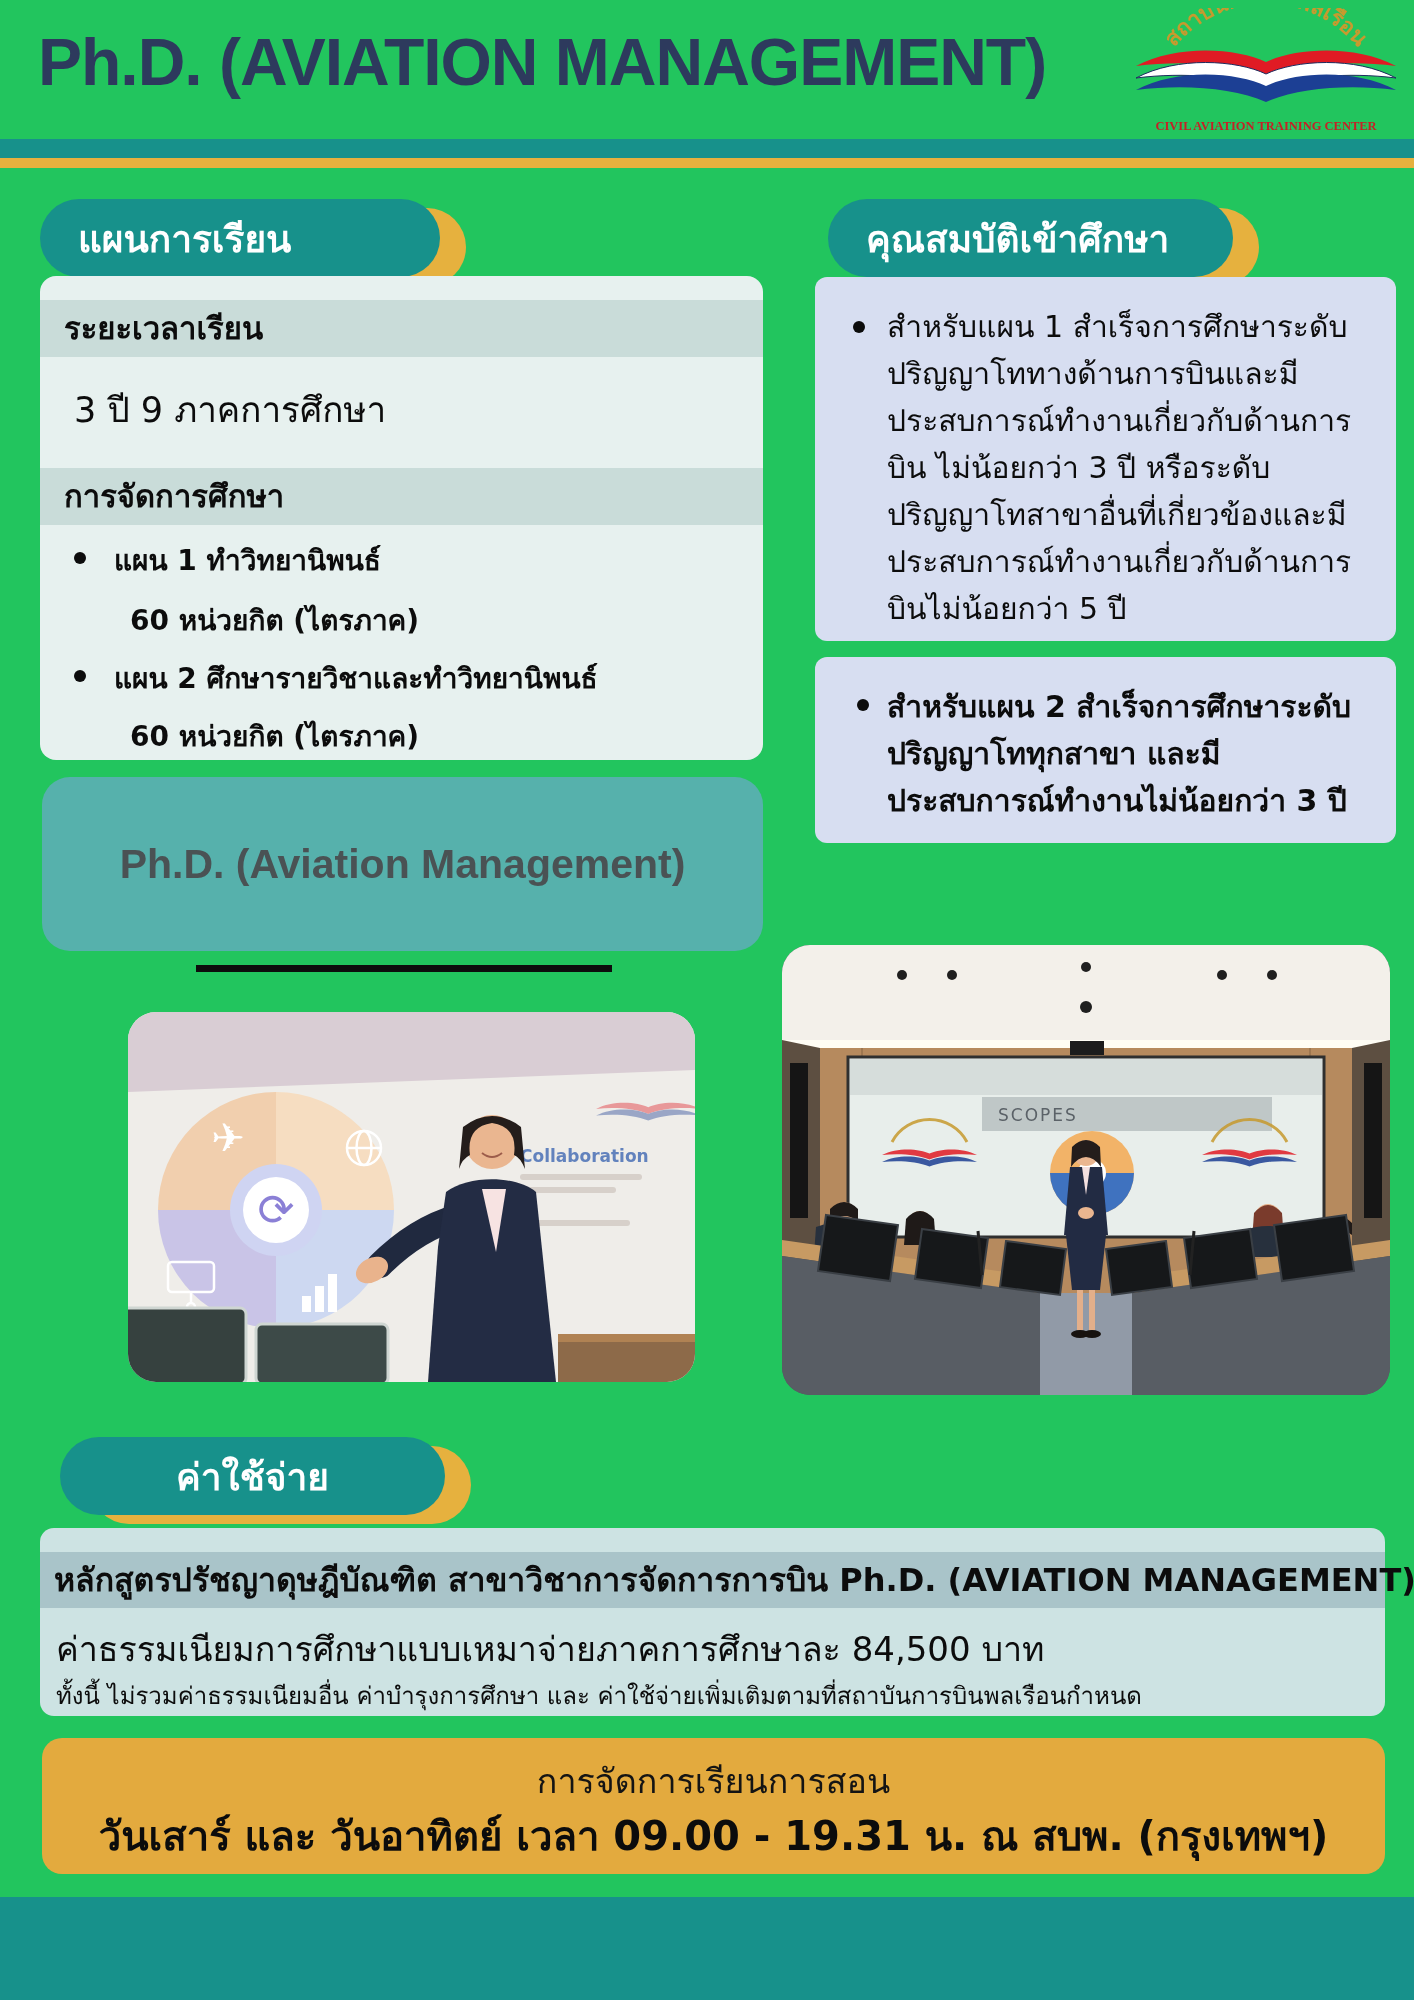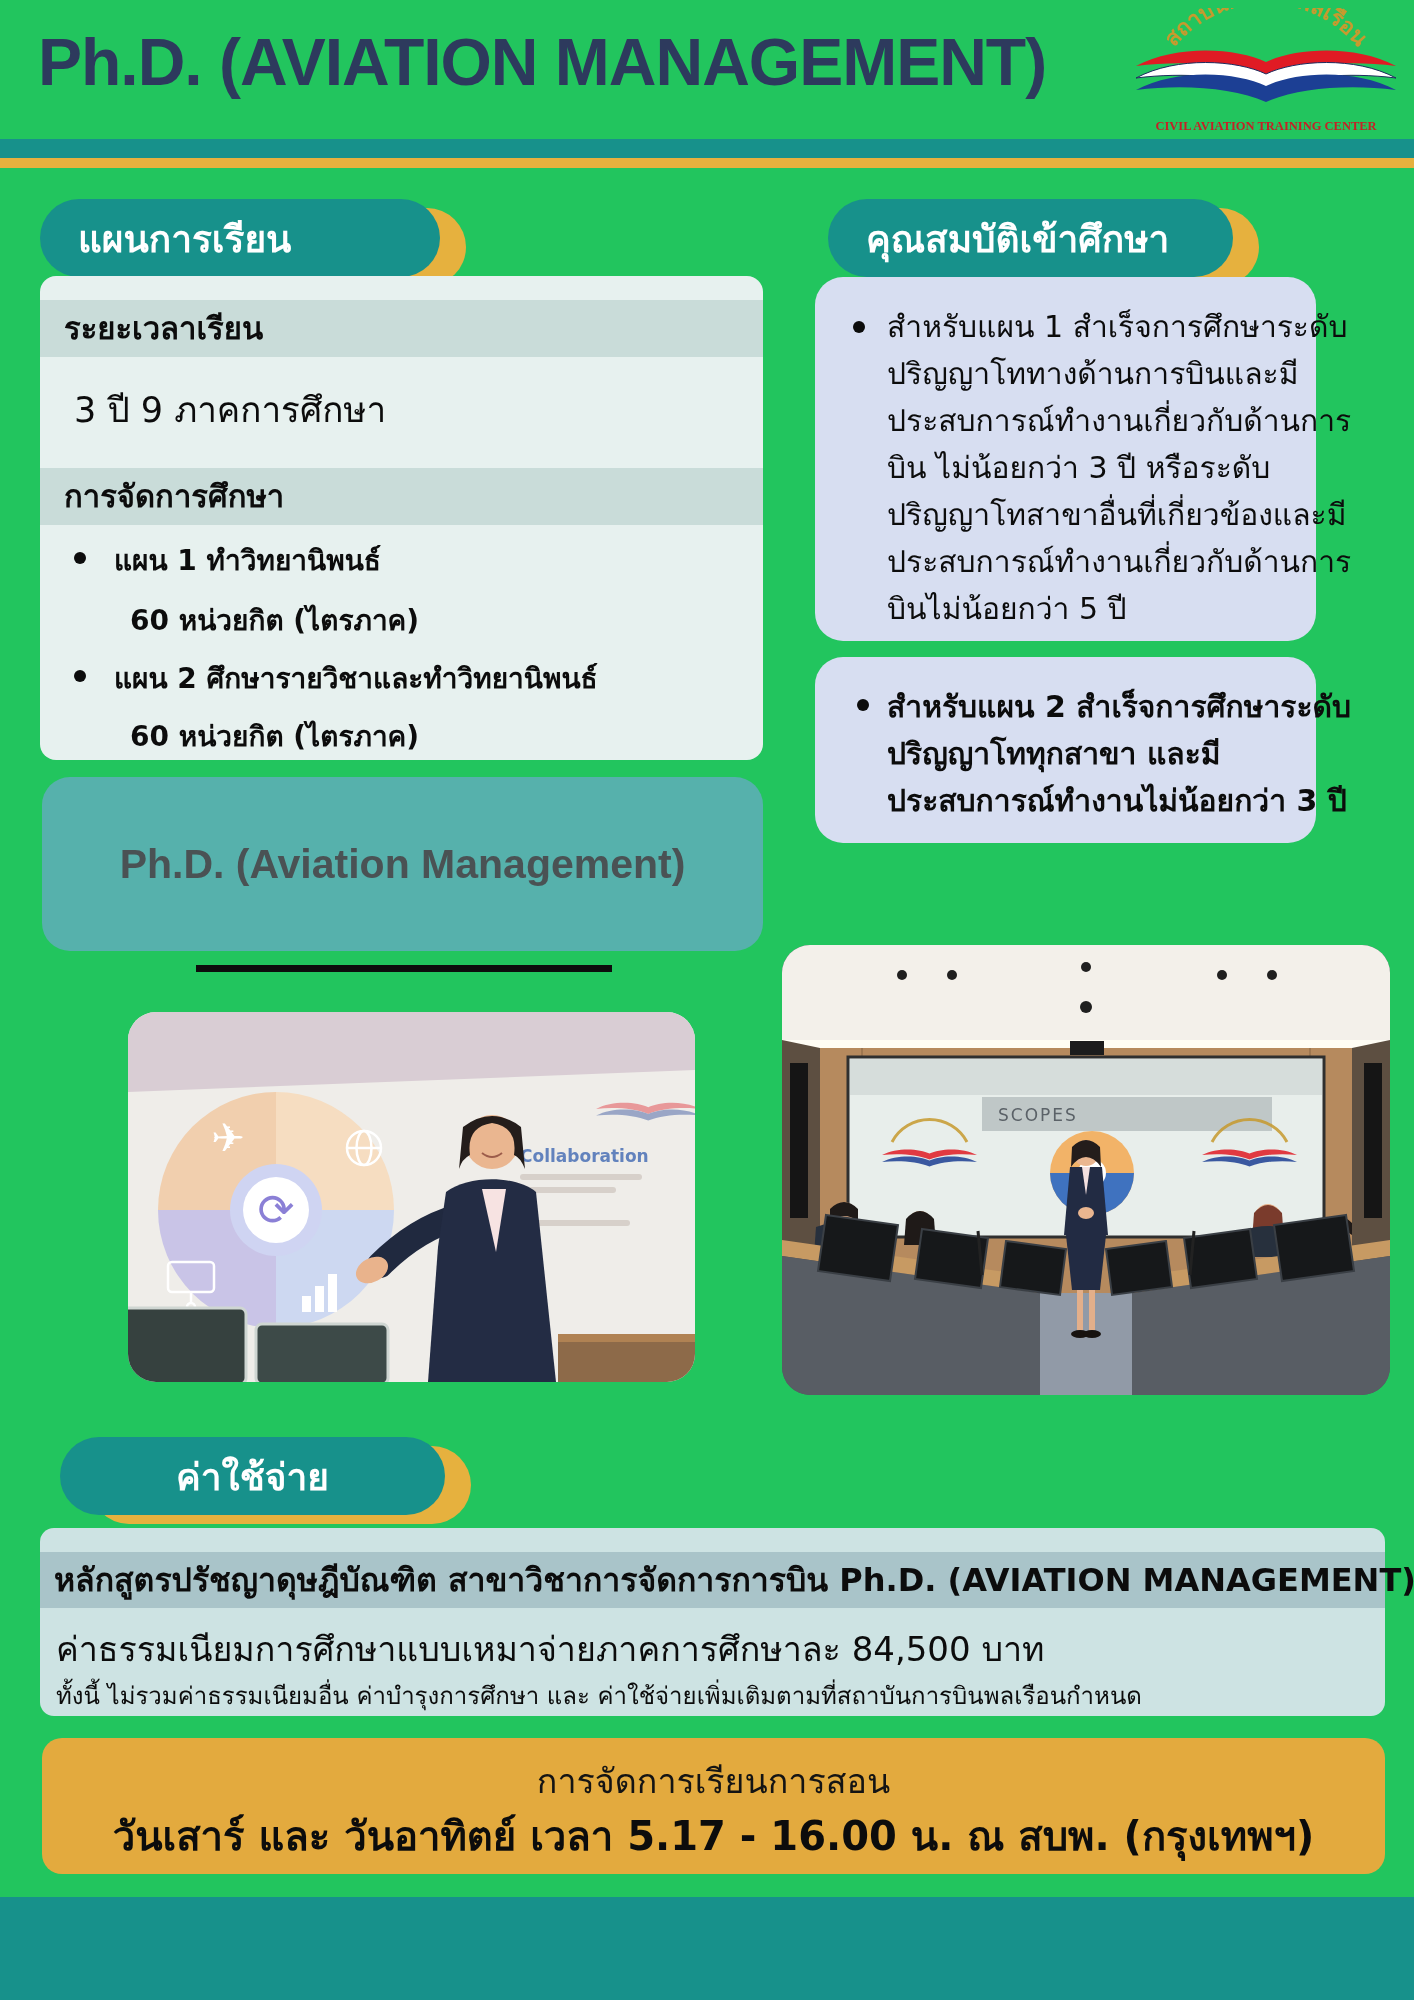--- a/index.html
+++ b/index.html
@@ -37,21 +37,21 @@
   .b2l1{left:74px;top:380px;} .d2{left:34px;top:394px;}
   .b2l2{left:90px;top:438px;}
 
   
   .program-box{position:absolute;left:42px;top:777px;width:721px;height:174px;background:#56b1ac;border-radius:28px;
                display:flex;align-items:center;justify-content:center;}
   .program-box span{font-size:41px;font-weight:800;color:#4a5254;font-family:"Liberation Sans","DejaVu Sans",sans-serif;}
   .black-line{position:absolute;left:196px;top:965px;width:416px;height:7px;background:#0d0d0d;}
 
   
-  .box-qual{position:absolute;left:815px;width:501px;background:#d7def1;border-radius:28px;}
+  .box-qual{position:absolute;left:815px;width:581px;background:#d7def1;border-radius:12px;}
   .box-qual1{top:277px;height:364px;}
   .box-qual2{top:657px;height:186px;font-weight:bold;}
   .qual-text{position:absolute;left:72px;top:26px;width:492px;font-size:30px;line-height:47px;
              color:#0c0c0c;white-space:pre-line;}
   .qd1{left:38px;top:44px;} .qd2{left:42px;top:42px;}
 
   
   .photo{position:absolute;border-radius:28px;overflow:hidden;}
   .photo-left{left:128px;top:1012px;width:567px;height:370px;}
   .photo-right{left:782px;top:945px;width:608px;height:450px;}
@@ -302,17 +302,17 @@
   </div>
 
   <div class="box-fee">
     <div class="fee-band">หลักสูตรปรัชญาดุษฎีบัณฑิต สาขาวิชาการจัดการการบิน Ph.D. (AVIATION MANAGEMENT)</div>
     <div class="fee-line">ค่าธรรมเนียมการศึกษาแบบเหมาจ่ายภาคการศึกษาละ 84,500 บาท</div>
     <div class="fee-note">ทั้งนี้ ไม่รวมค่าธรรมเนียมอื่น ค่าบำรุงการศึกษา และ ค่าใช้จ่ายเพิ่มเติมตามที่สถาบันการบินพลเรือนกำหนด</div>
   </div>
 
   <div class="box-schedule">
     <div class="sched-1">การจัดการเรียนการสอน</div>
-    <div class="sched-2">วันเสาร์ และ วันอาทิตย์ เวลา 5.17 - 16.00 น. ณ สบพ. (กรุงเทพฯ)</div>
+    <div class="sched-2">วันเสาร์ และ วันอาทิตย์ เวลา 09.00 - 19.31 น. ณ สบพ. (กรุงเทพฯ)</div>
   </div>
 
   <div class="footer"></div>
 </div>
 
 </body></html>

